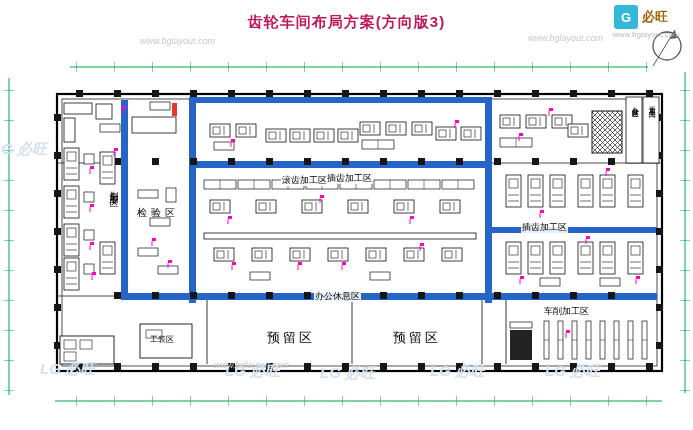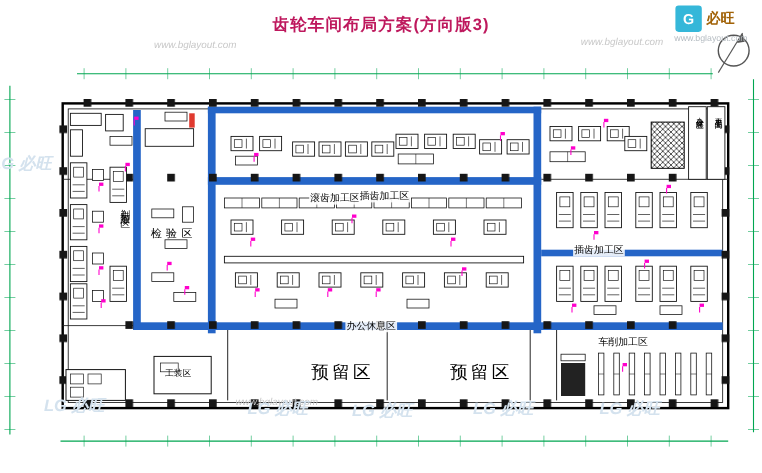--- a/index.html
+++ b/index.html
@@ -8,21 +8,21 @@
   .stage svg.plan{position:absolute;left:0;top:0;}
   .title{position:absolute;top:13px;left:0;width:100%;text-align:center;
          font-size:15px;font-weight:bold;letter-spacing:1px;color:#be185d;}
   .logo-box{position:absolute;left:614px;top:5px;width:24px;height:24px;background:#35b7d9;
             border-radius:3px;color:#fff;font-weight:bold;font-size:13px;
             display:flex;align-items:center;justify-content:center;}
   .brand-name{position:absolute;left:642px;top:8px;font-size:13px;font-weight:bold;color:#a16207;}
   .brand-url{position:absolute;left:613px;top:30px;font-size:8px;color:#b5bcc2;}
   .lbl{position:absolute;font-size:9px;color:#000;background:rgba(255,255,255,.88);
        padding:0 1px;line-height:1.1;white-space:nowrap;}
-  .lbl.big{font-size:16px;letter-spacing:3px;margin-left:16px;}
+  .lbl.big{font-size:13px;letter-spacing:3px;}
   .lbl.med{font-size:10px;letter-spacing:4px;}
   .lbl.sm{font-size:8px;}
   .lbl.nobg{background:transparent;}
   .vert{writing-mode:vertical-rl;letter-spacing:2px;}
   .vert.tiny{font-size:7px;letter-spacing:1px;background:transparent;}
   .wm{position:absolute;color:#c8c8c8;font-size:9px;font-style:italic;white-space:nowrap;}
   .wmb{position:absolute;color:#d4e2ee;font-size:15px;font-weight:bold;font-style:italic;white-space:nowrap;}
 </style>
 </head>
 <body>

